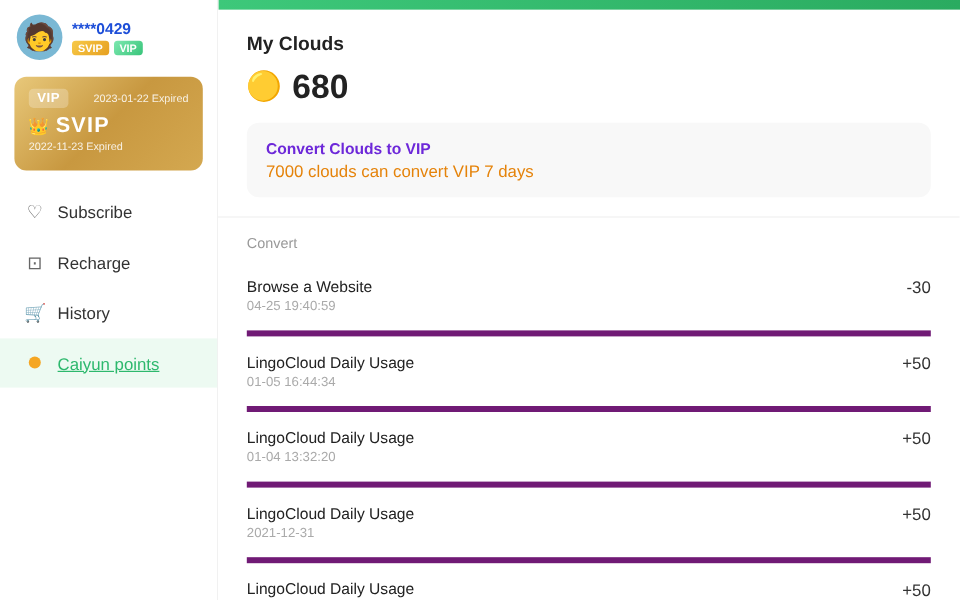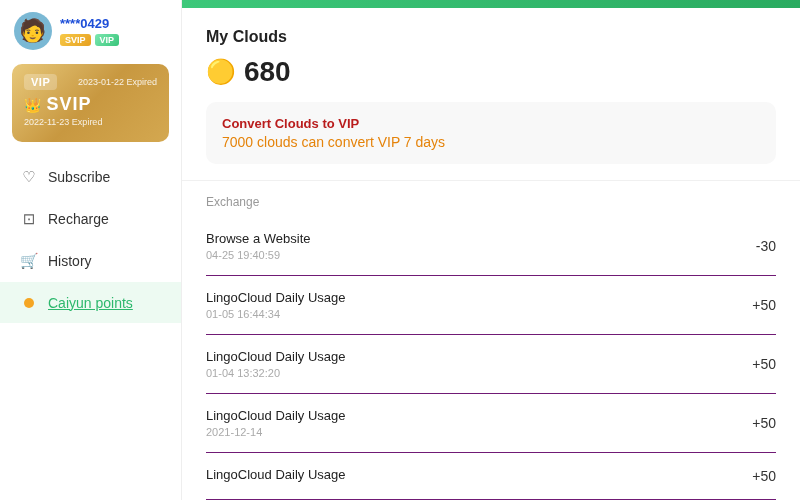--- a/index.html
+++ b/index.html
@@ -228,21 +228,21 @@
       padding: 14px 16px;
       display: flex;
       align-items: center;
       justify-content: space-between;
       margin-top: 14px;
     }
 
     .convert-text h3 {
       font-size: 13px;
       font-weight: 600;
-      color: #b91c1c;
+      color: #6d28d9;
       margin-bottom: 3px;
     }
 
     .convert-text p {
       font-size: 14px;
       color: #e5830a;
     }
 
     .exchange-btn {
       background: #333;
@@ -260,24 +260,24 @@
     }
 
     .records-label {
       font-size: 12px;
       color: #999;
       padding: 14px 0 8px;
     }
 
     .record-item {
       display: flex;
-      align-items: center;
+      align-items: flex-start;
       justify-content: space-between;
       padding: 14px 0;
-      border-bottom: 1px solid #701a75;
+      border-bottom: 5px solid #701a75;
     }
 
     .record-info h4 {
       font-size: 13px;
       font-weight: 500;
       color: #222;
       margin-bottom: 3px;
     }
 
     .record-info p {
@@ -369,21 +369,21 @@
 
       <div class="convert-section">
         <div class="convert-text">
           <h3>Convert Clouds to VIP</h3>
           <p>7000 clouds can convert VIP 7 days</p>
         </div>
       </div>
     </div>
 
     <div class="records-section">
-      <div class="records-label">Exchange</div>
+      <div class="records-label">Convert</div>
 
       <div class="record-item">
         <div class="record-info">
           <h4>Browse a Website</h4>
           <p>04-25 19:40:59</p>
         </div>
         <span class="record-amount negative">-30</span>
       </div>
 
       <div class="record-item">
@@ -398,21 +398,21 @@
         <div class="record-info">
           <h4>LingoCloud Daily Usage</h4>
           <p>01-04 13:32:20</p>
         </div>
         <span class="record-amount positive">+50</span>
       </div>
 
       <div class="record-item">
         <div class="record-info">
           <h4>LingoCloud Daily Usage</h4>
-          <p>2021-12-14</p>
+          <p>2021-12-31</p>
         </div>
         <span class="record-amount positive">+50</span>
       </div>
 
       <div class="record-item">
         <div class="record-info">
           <h4>LingoCloud Daily Usage</h4>
           <p></p>
         </div>
         <span class="record-amount positive">+50</span>

